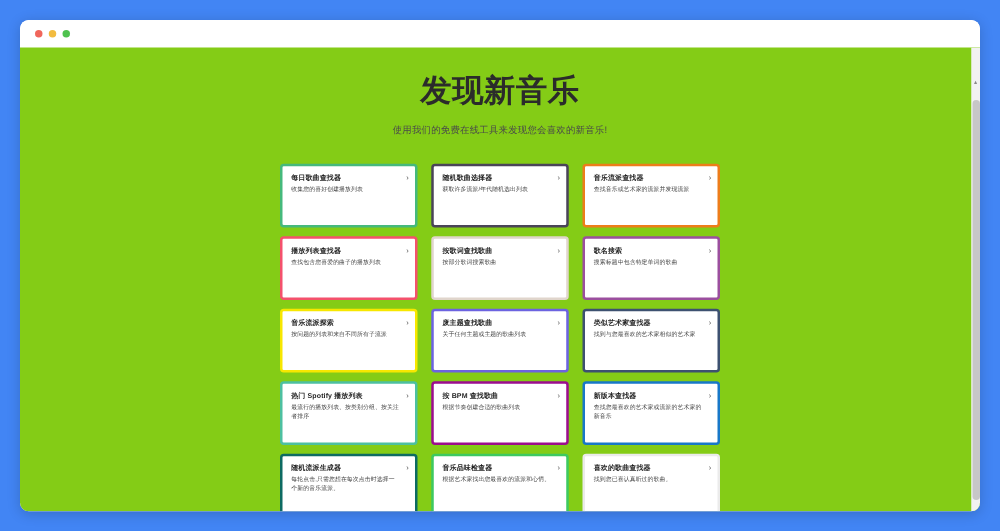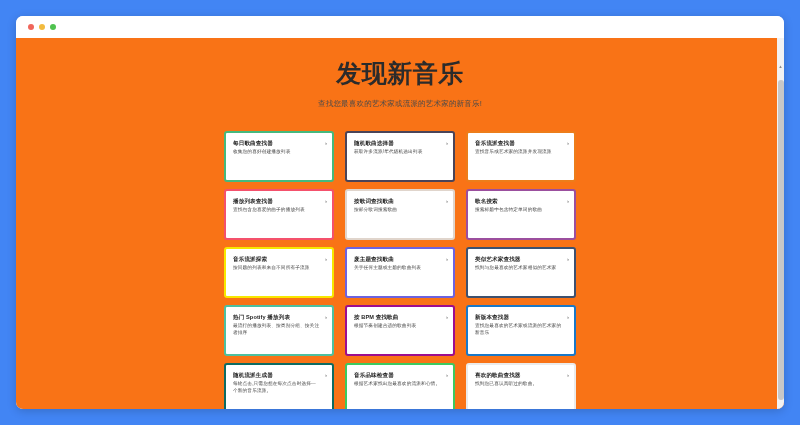--- a/index.html
+++ b/index.html
@@ -45,21 +45,21 @@
     display: block;
   }
   .dot.red    { background: #f0665b; }
   .dot.yellow { background: #f2bb3f; }
   .dot.green  { background: #4fc24f; }
 
   
   .viewport {
     position: relative;
     height: 371px;
-    background: #f97316;
+    background: #84cc16;
     overflow: hidden;
   }
 
   .page-content {
     padding: 14px 24px 0 24px;
   }
 
   .page-title {
     text-align: center;
     font-size: 25px;
@@ -163,21 +163,21 @@
     <span class="dot red"></span>
     <span class="dot yellow"></span>
     <span class="dot green"></span>
   </div>
 
   <div class="viewport">
 
     <div class="page-content">
 
       <h1 class="page-title">发现新音乐</h1>
-      <p class="page-subtitle">查找您最喜欢的艺术家或流派的艺术家的新音乐!</p>
+      <p class="page-subtitle">使用我们的免费在线工具来发现您会喜欢的新音乐!</p>
 
       <div class="card-grid">
 
       <div class="card" style="border-color: rgb(69, 185, 124);">
             <div class="card-title">每日歌曲查找器</div>
             <div class="card-desc">收集您的喜好创建播放列表</div>
             <div class="card-arrow">›</div>
           </div>
           <div class="card" style="border-color: rgb(74, 68, 88);">
             <div class="card-title">随机歌曲选择器</div>

